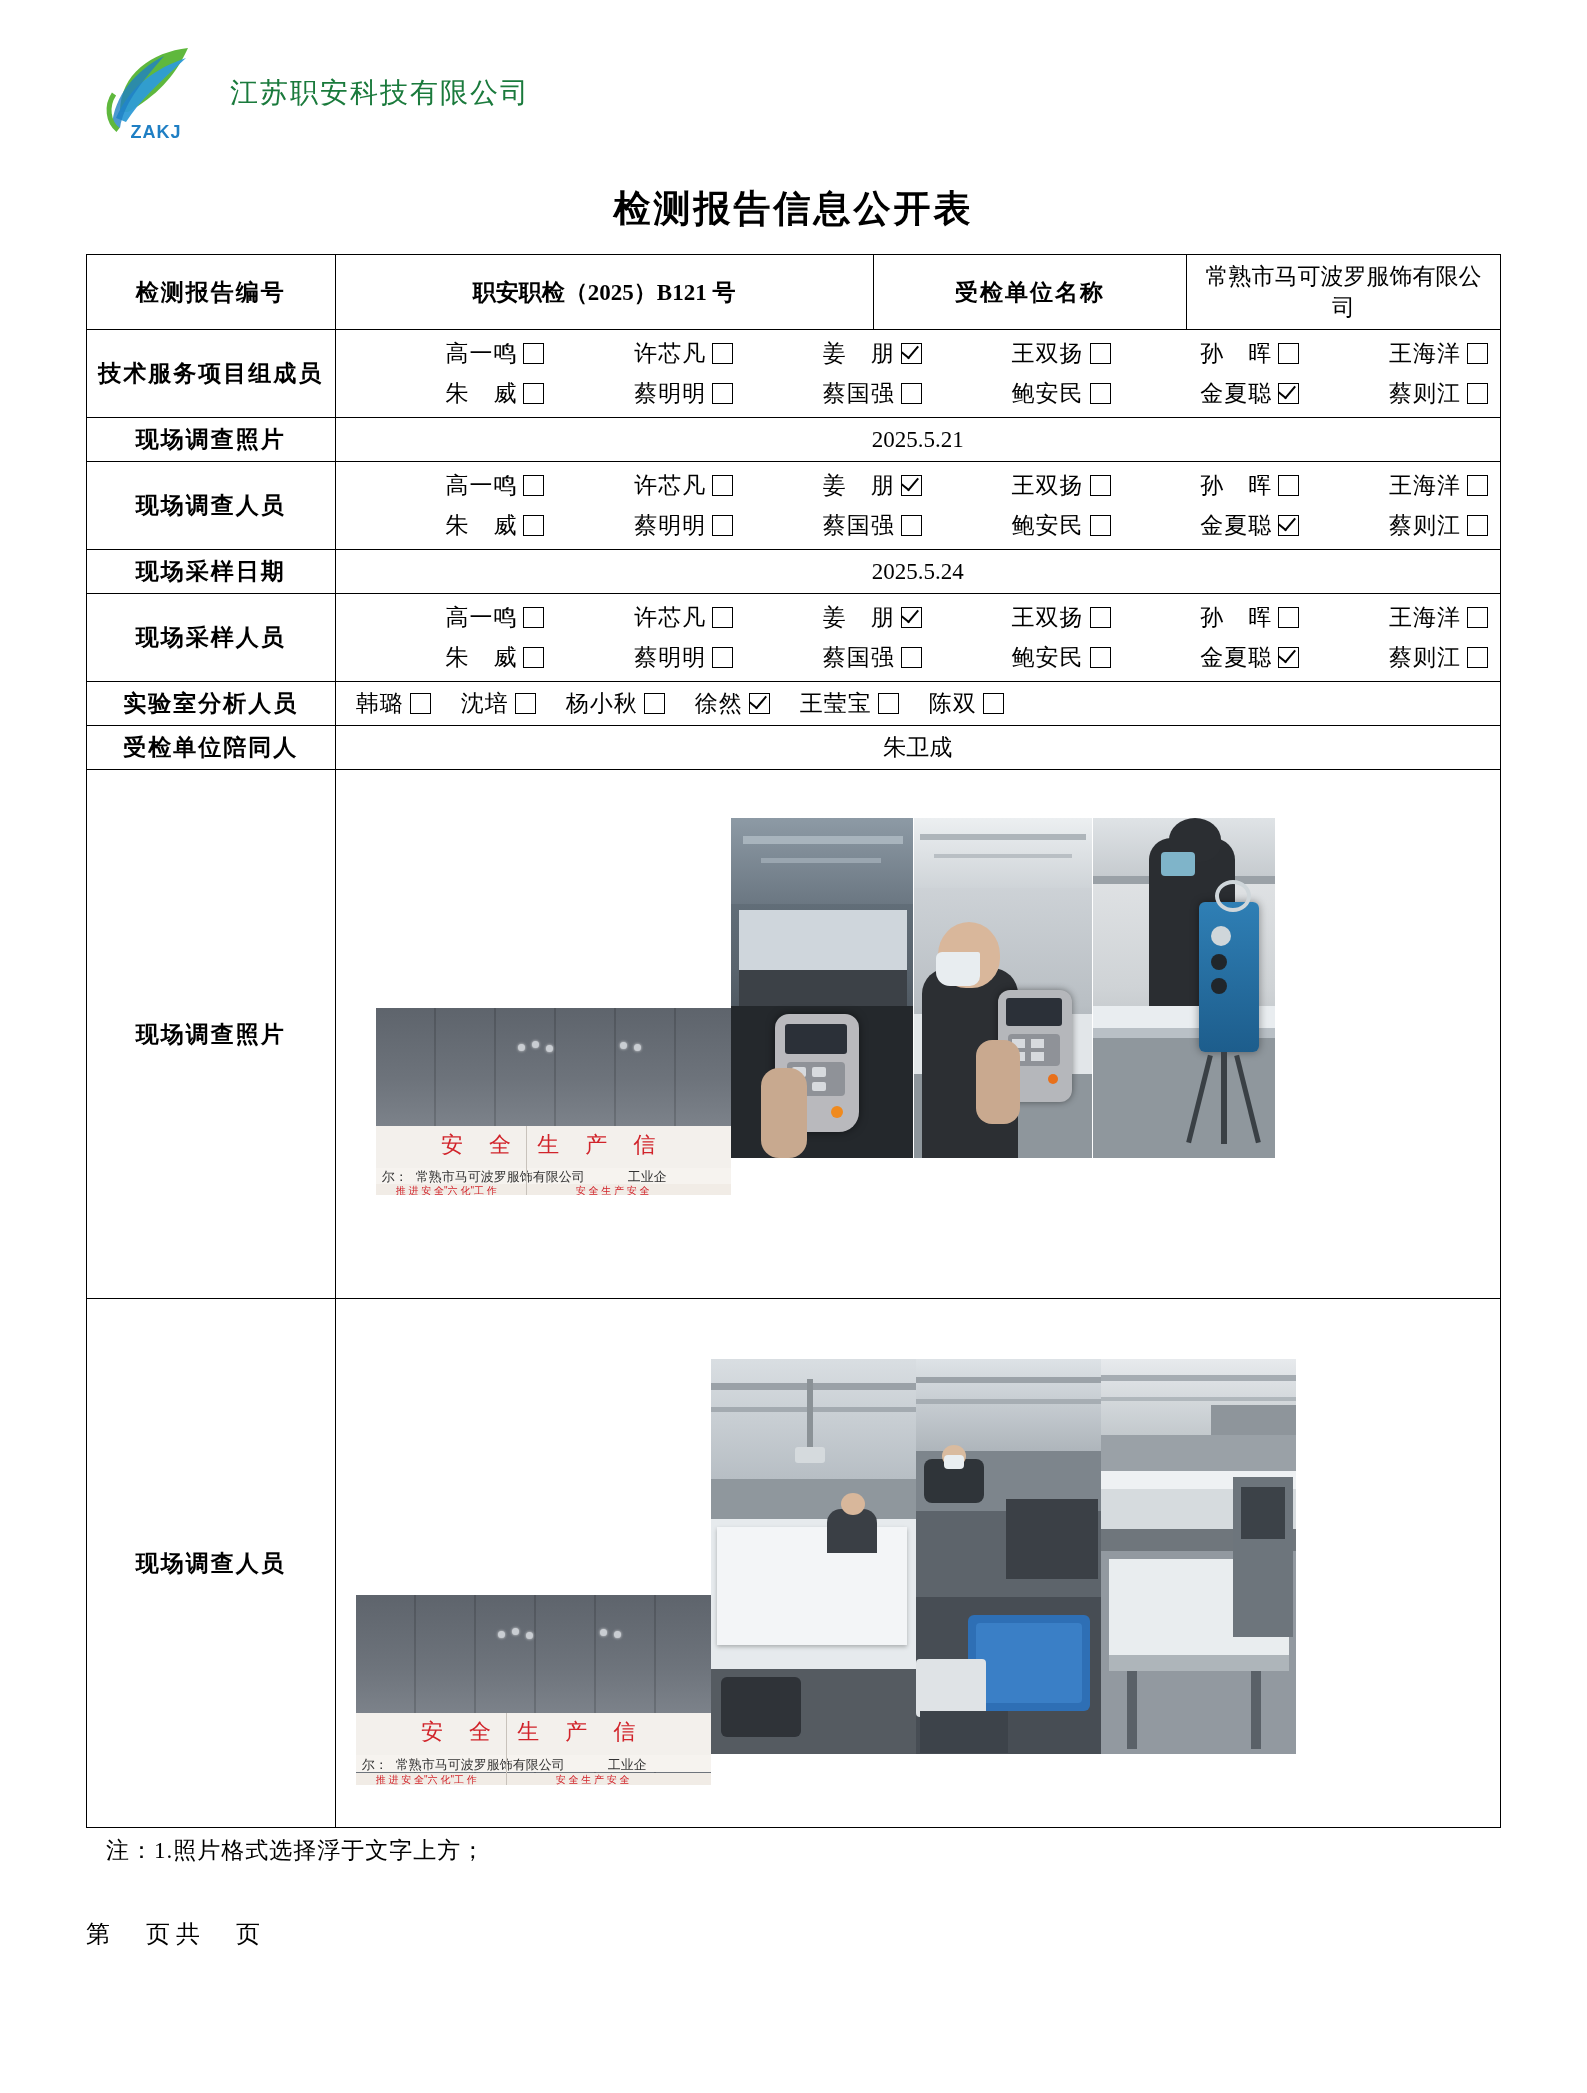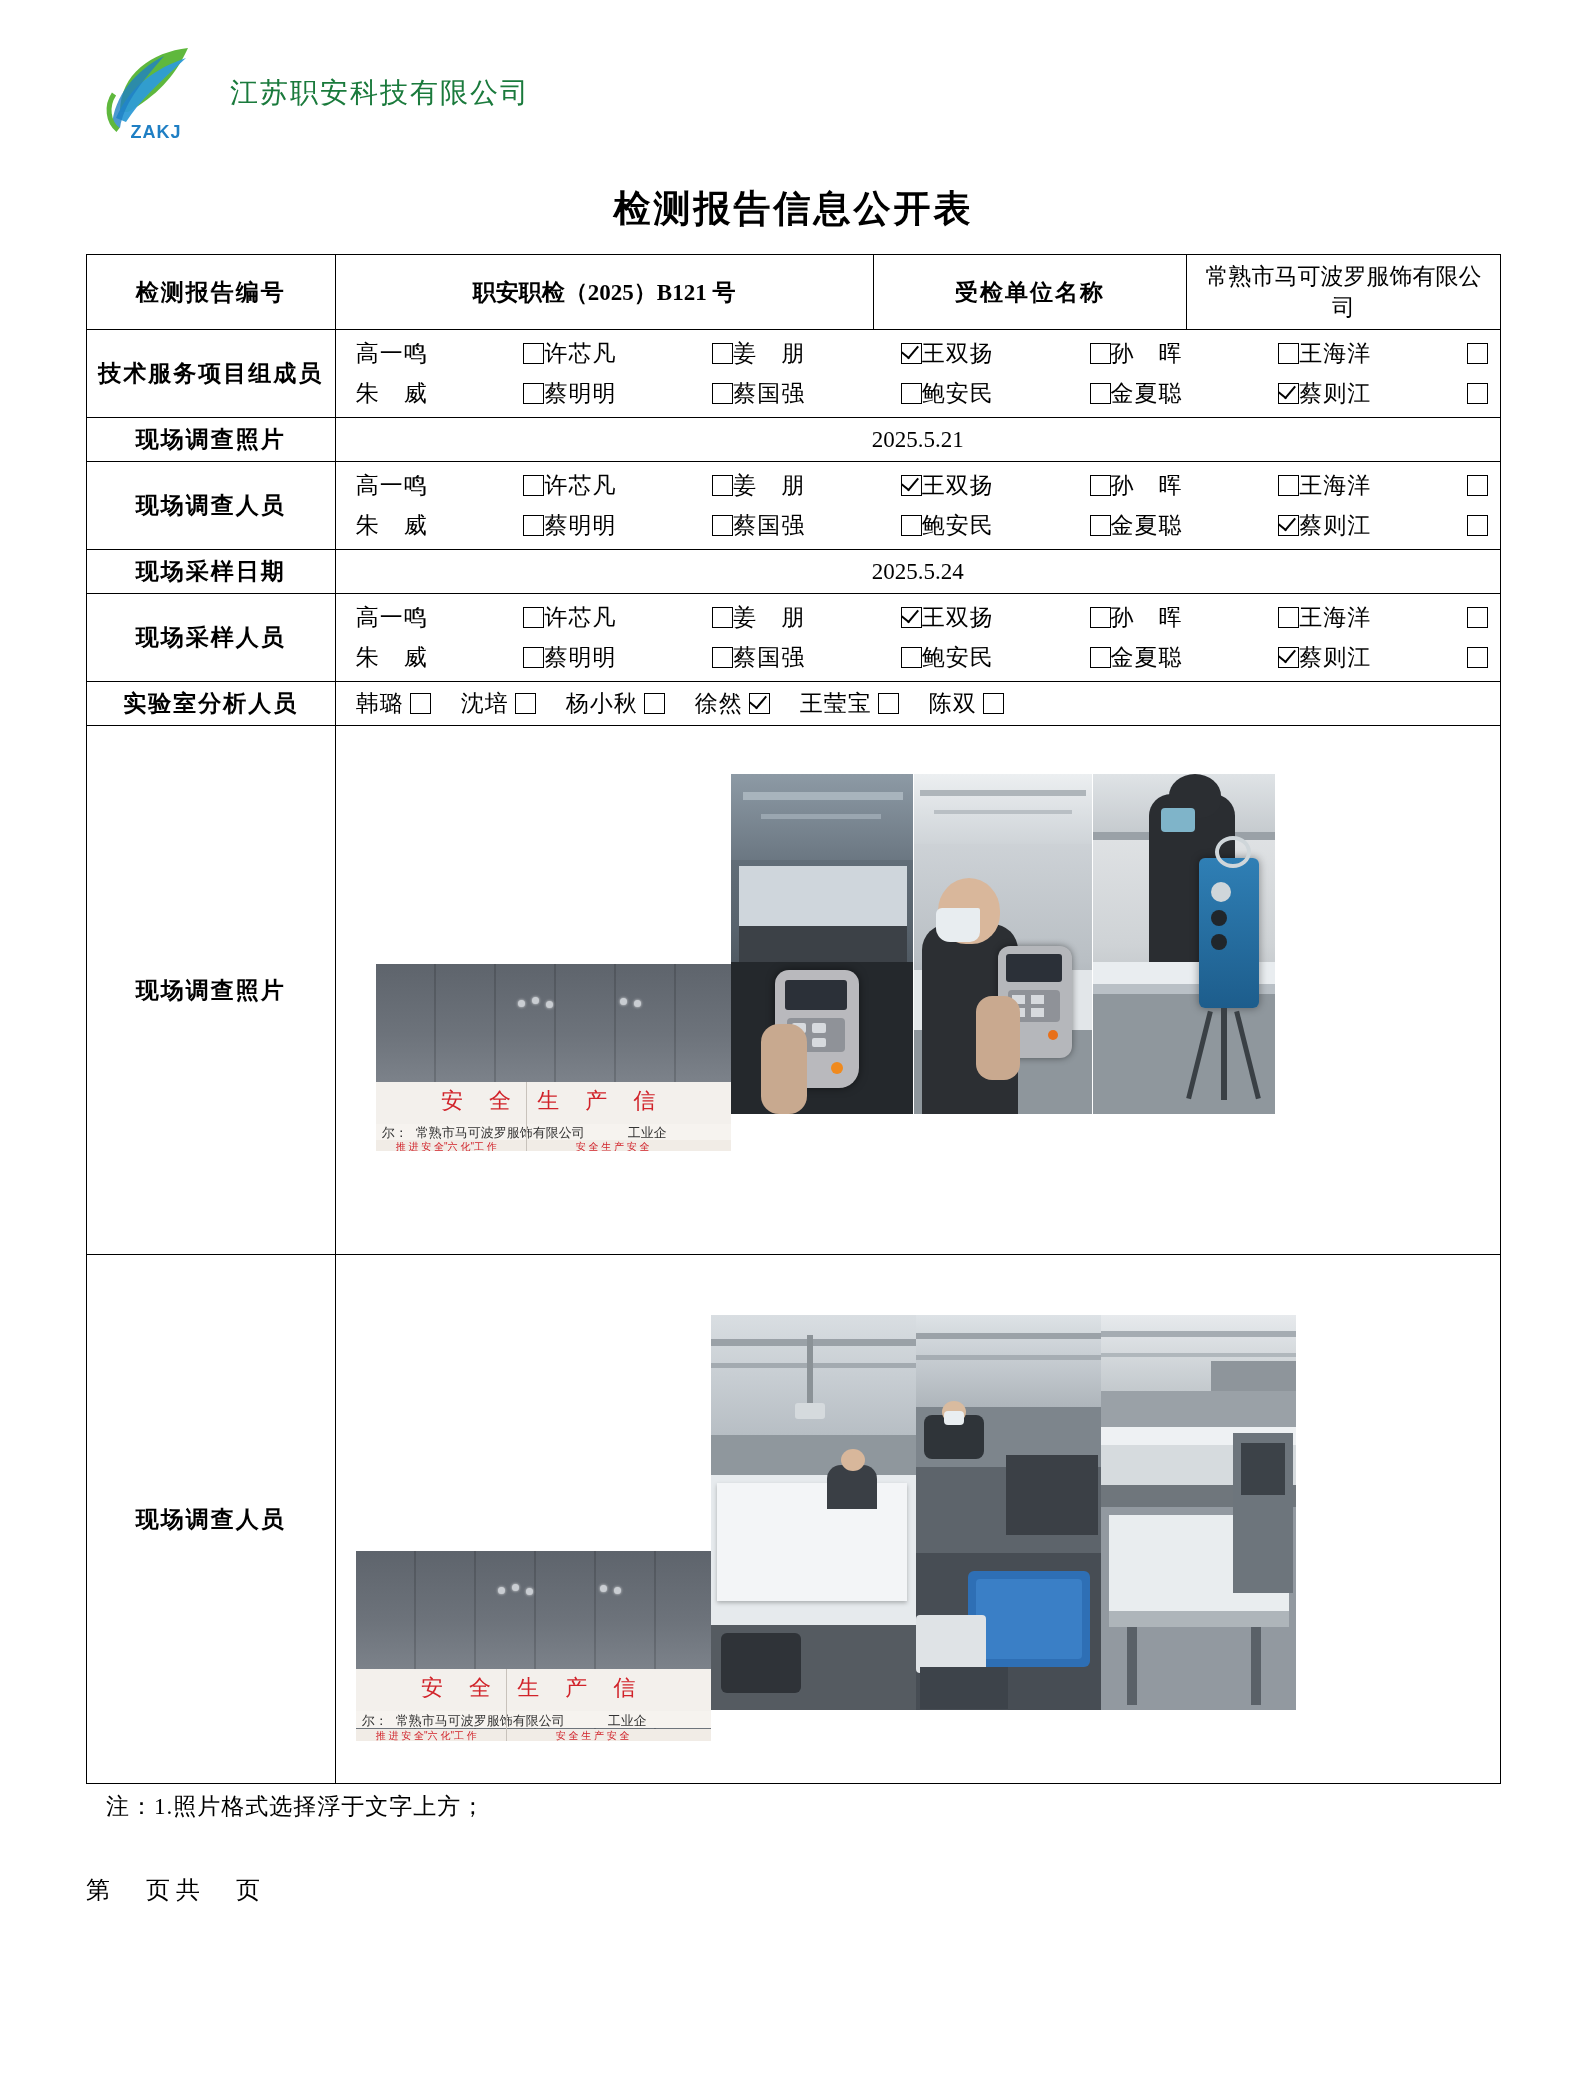--- a/index.html
+++ b/index.html
@@ -93,21 +93,21 @@
   .person-grid {
     display: grid;
     grid-template-columns: repeat(6, 1fr);
     row-gap: 9px;
     align-items: center;
     padding: 2px 4px 2px 12px;
   }
   .person {
     display: flex;
     align-items: center;
-    justify-content: space-between;
+    justify-content: flex-end;
     gap: 6px;
     font-size: 23px;
     white-space: nowrap;
   }
   .pname {
     display: inline-block;
     letter-spacing: 1px;
   }
   .box {
     display: inline-block;
@@ -461,20 +461,24 @@
                 <span class="box"></span>
               </div>
           <div class="person">
                 <span class="pname">陈双</span>
                 <span class="box"></span>
               </div>
         </div>
       </td>
     </tr>
 
+    <tr>
+      <td class="lbl">受检单位陪同人</td>
+      <td class="ctr" colspan="7">朱卫成</td>
+    </tr>
 
     <tr>
       <td class="lbl">现场调查照片</td>
       <td class="photo-cell" colspan="7" style="height:528px;">
         <div class="photo-wrap">
 
           <div class="ph banner-photo" style="left:40px; top:238px; width:355px; height:187px;">
             <div style="position:absolute;left:0;right:0;top:0;height:118px;background:linear-gradient(180deg,#5e646c 0%,#6d737b 60%,#7c828a 100%);"></div>
             <div class="stripe" style="left:58px;"></div>
             <div class="stripe" style="left:118px;"></div>

